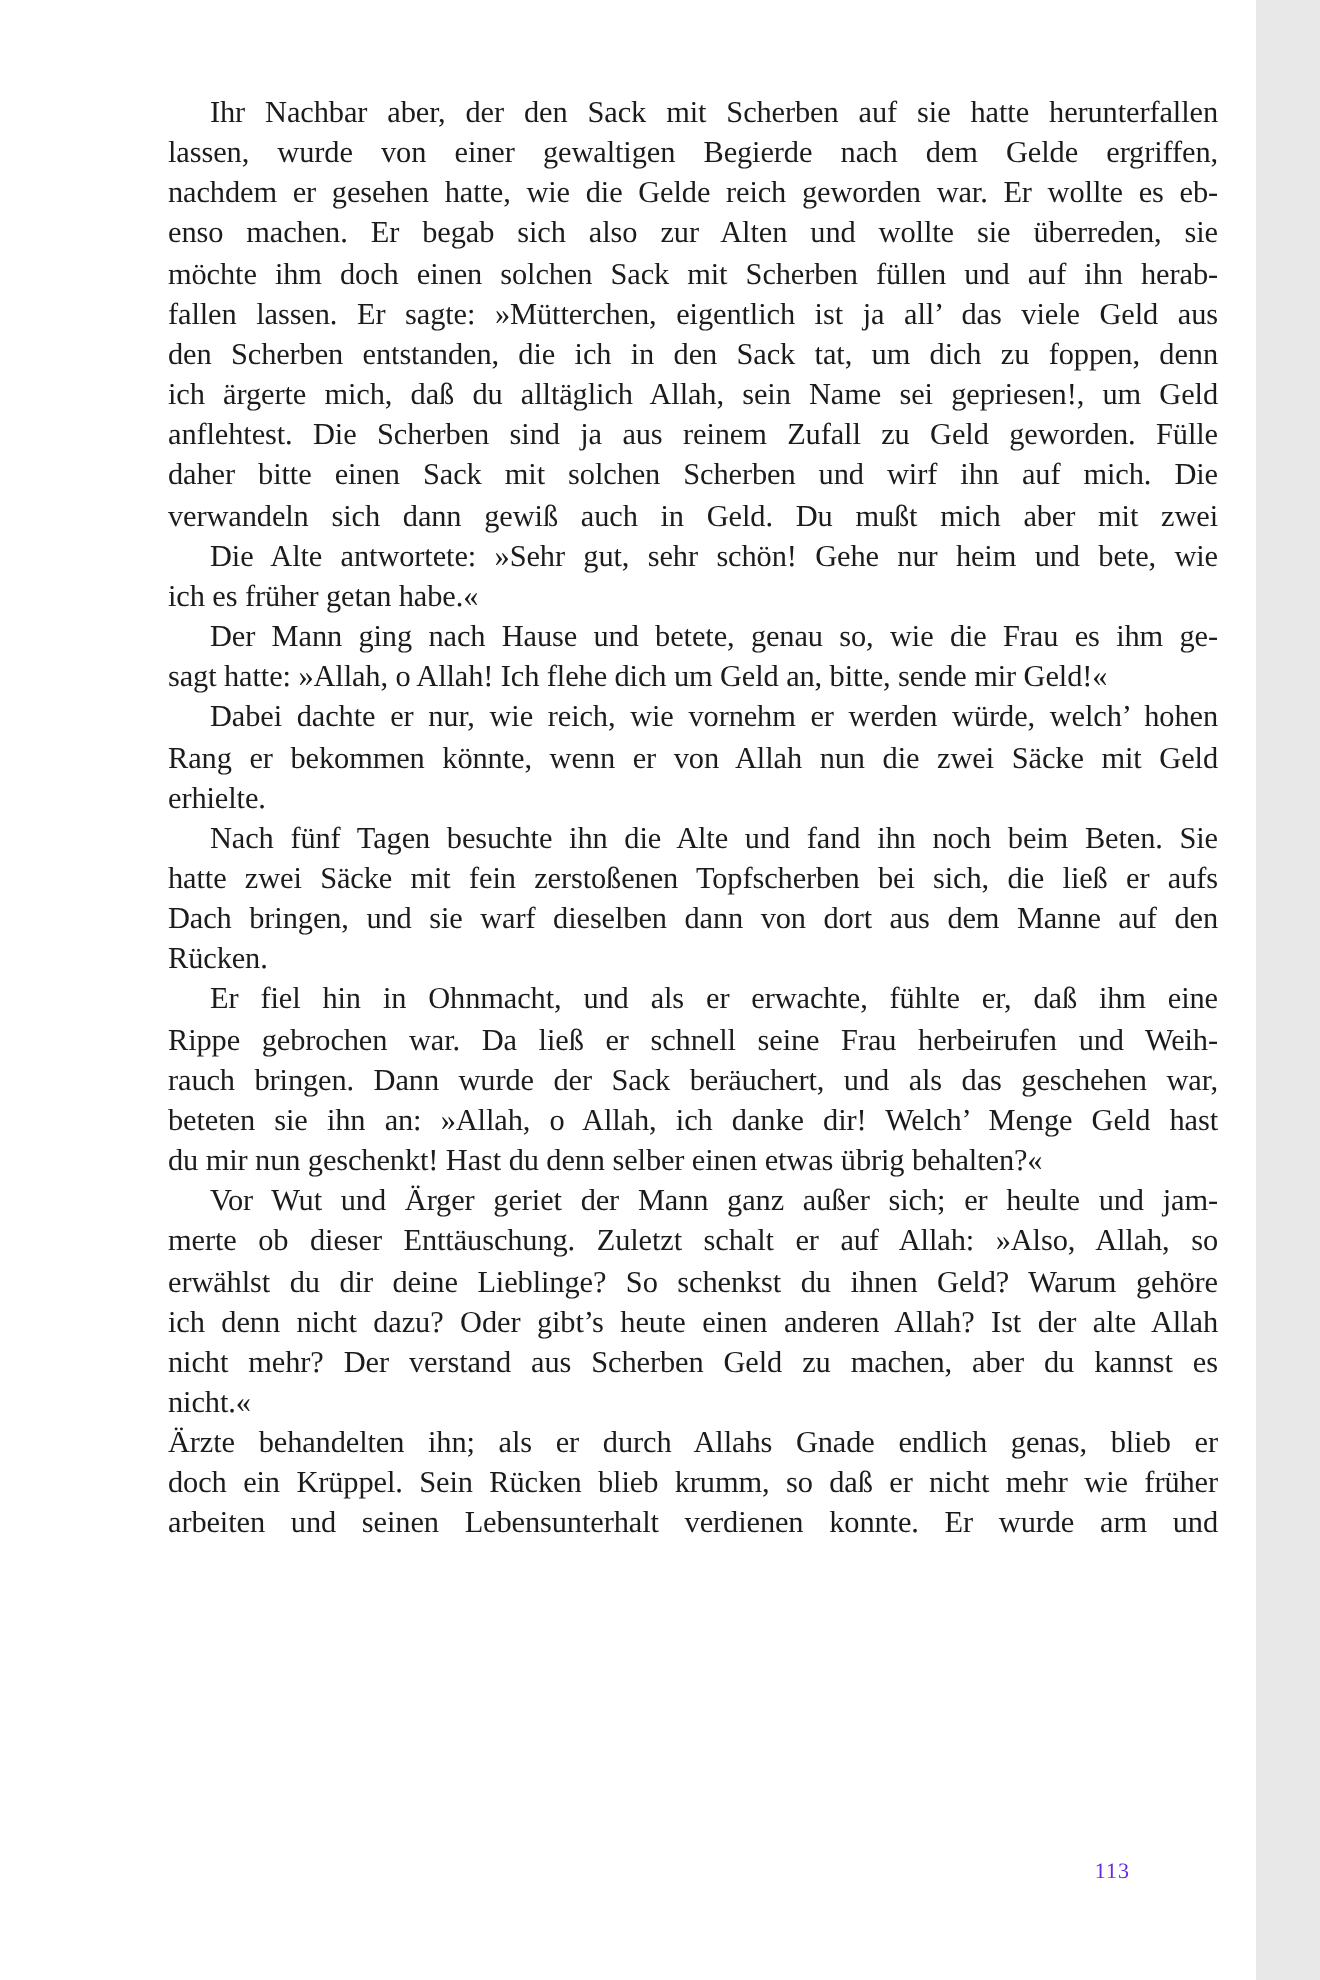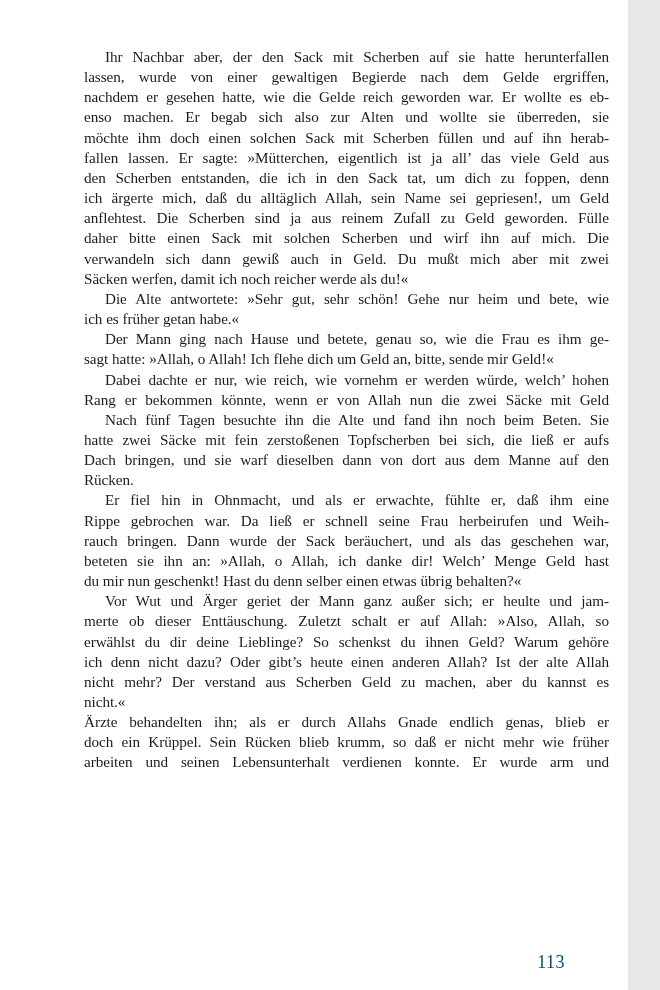--- a/index.html
+++ b/index.html
@@ -26,57 +26,56 @@
     white-space: nowrap;
     text-align: justify;
     text-align-last: justify;
   }
   .line.first { text-indent: 21px; }
   .line.last { text-align-last: left; }
   .folio {
     position: absolute;
     top: 928px;
     right: 63px;
-    font-size: 18px;
+    font-size: 11px;
     line-height: 16px;
     letter-spacing: 0.5px;
-    color: #0c4a6e;
-    margin-top: 26px;
+    color: #6d28d9;
   }
 </style>
 </head>
 <body>
 
 <div class="page">
   <div class="text-block">
       <div class="para">
         <div class="line first">Ihr Nachbar aber, der den Sack mit Scherben auf sie hatte herunterfallen</div>
         <div class="line">lassen, wurde von einer gewaltigen Begierde nach dem Gelde ergriffen,</div>
         <div class="line">nachdem er gesehen hatte, wie die Gelde reich geworden war. Er wollte es eb-</div>
         <div class="line">enso machen. Er begab sich also zur Alten und wollte sie überreden, sie</div>
         <div class="line">möchte ihm doch einen solchen Sack mit Scherben füllen und auf ihn herab-</div>
         <div class="line">fallen lassen. Er sagte: »Mütterchen, eigentlich ist ja all’ das viele Geld aus</div>
         <div class="line">den Scherben entstanden, die ich in den Sack tat, um dich zu foppen, denn</div>
         <div class="line">ich ärgerte mich, daß du alltäglich Allah, sein Name sei gepriesen!, um Geld</div>
         <div class="line">anflehtest. Die Scherben sind ja aus reinem Zufall zu Geld geworden. Fülle</div>
         <div class="line">daher bitte einen Sack mit solchen Scherben und wirf ihn auf mich. Die</div>
         <div class="line">verwandeln sich dann gewiß auch in Geld. Du mußt mich aber mit zwei</div>
-        <div class="line last">Säcken werfen, damit ich noch reicher werde als du!«</div>
       </div>
       <div class="para">
         <div class="line first">Die Alte antwortete: »Sehr gut, sehr schön! Gehe nur heim und bete, wie</div>
         <div class="line last">ich es früher getan habe.«</div>
       </div>
       <div class="para">
         <div class="line first">Der Mann ging nach Hause und betete, genau so, wie die Frau es ihm ge-</div>
         <div class="line last">sagt hatte: »Allah, o Allah! Ich flehe dich um Geld an, bitte, sende mir Geld!«</div>
       </div>
       <div class="para">
         <div class="line first">Dabei dachte er nur, wie reich, wie vornehm er werden würde, welch’ hohen</div>
         <div class="line">Rang er bekommen könnte, wenn er von Allah nun die zwei Säcke mit Geld</div>
+        <div class="line last">erhielte.</div>
       </div>
       <div class="para">
         <div class="line first">Nach fünf Tagen besuchte ihn die Alte und fand ihn noch beim Beten. Sie</div>
         <div class="line">hatte zwei Säcke mit fein zerstoßenen Topfscherben bei sich, die ließ er aufs</div>
         <div class="line">Dach bringen, und sie warf dieselben dann von dort aus dem Manne auf den</div>
         <div class="line last">Rücken.</div>
       </div>
       <div class="para">
         <div class="line first">Er fiel hin in Ohnmacht, und als er erwachte, fühlte er, daß ihm eine</div>
         <div class="line">Rippe gebrochen war. Da ließ er schnell seine Frau herbeirufen und Weih-</div>

